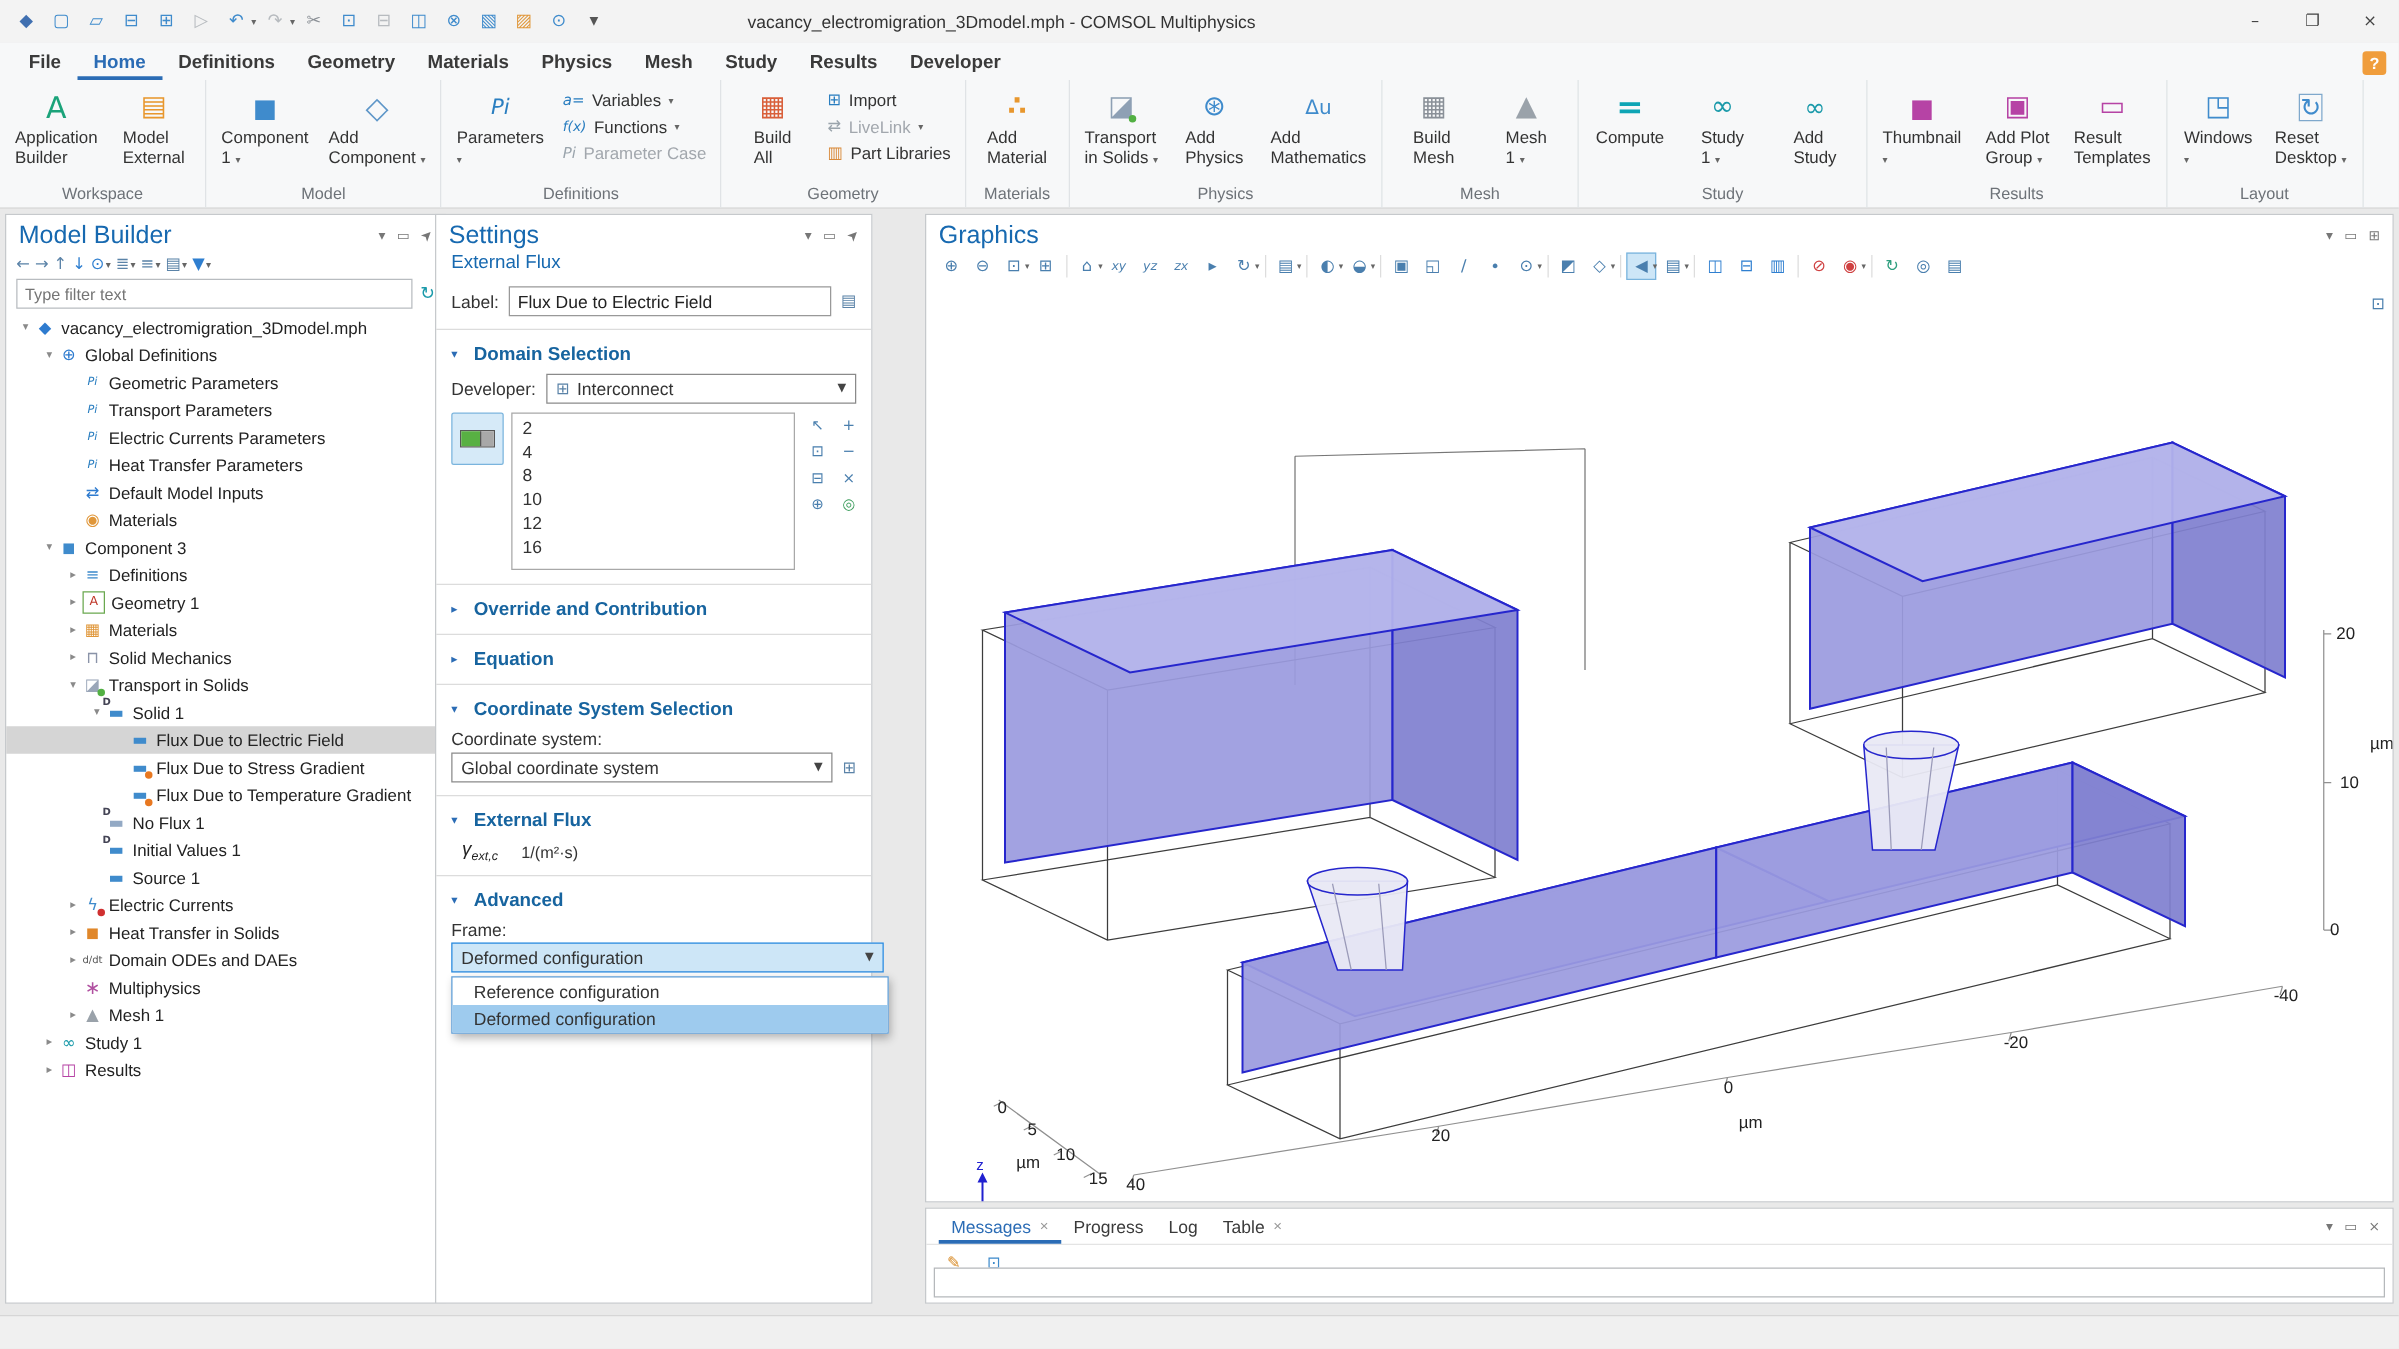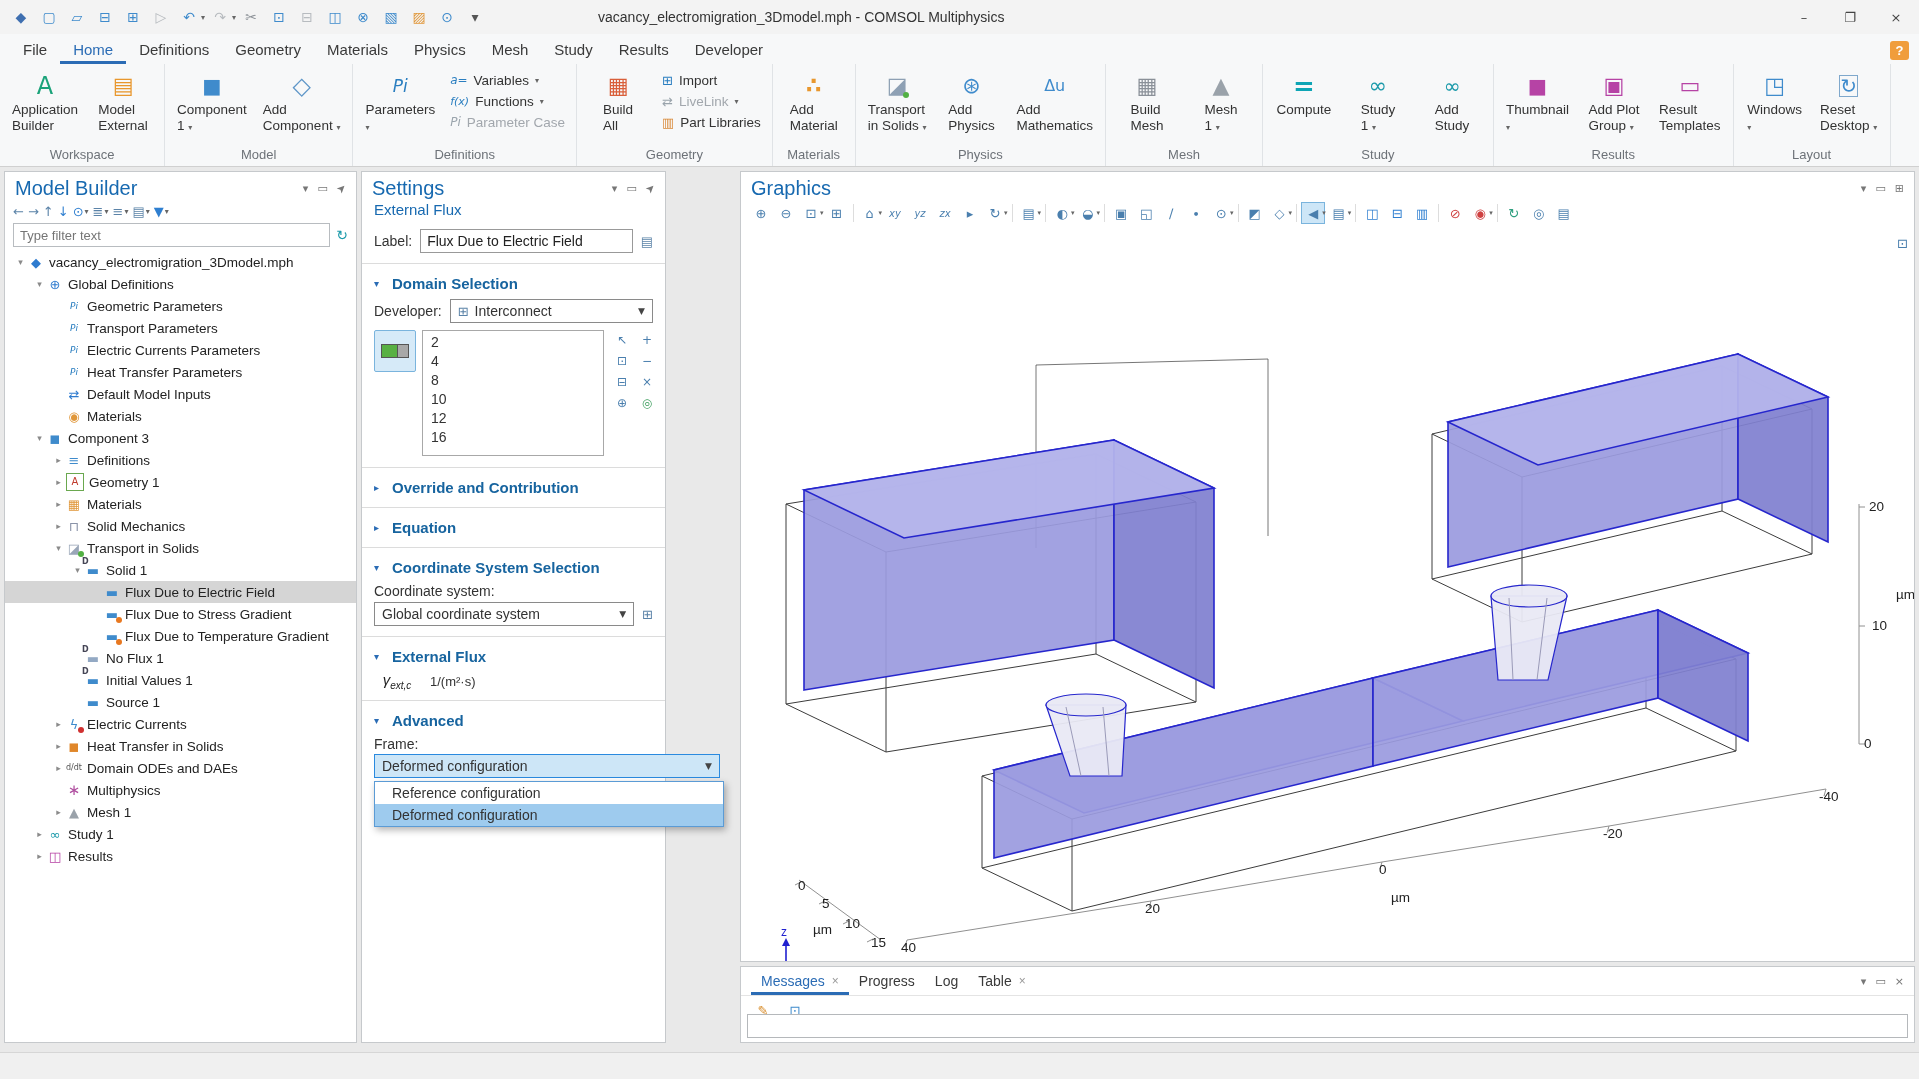--- a/index.html
+++ b/index.html
@@ -40,21 +40,21 @@
   .rlarge .bigico{height:32px;display:flex;align-items:center;justify-content:center;}
   .rlarge .rtext{font-size:13.5px;line-height:15.5px;text-align:left;color:#333;}
   .rstack{display:flex;flex-direction:column;justify-content:flex-start;gap:3px;padding:5px 6px 0;}
   .rsrow{display:flex;align-items:center;gap:6px;font-size:13.5px;height:18px;color:#333;}
   .rsrow.dis,.rlarge.dis .rtext{color:#a2a7ad;}
   .rdd{font-size:8px;color:#666;}
   
   #main{position:absolute;left:0;top:167px;width:1919px;height:885px;background:#e9e9e9;}
   .panel{position:absolute;background:#fff;border:1px solid #c6c9cc;box-sizing:border-box;}
   #mb-panel{left:4px;top:4px;width:353px;height:872px;}
-  #settings-panel{left:361px;top:4px;width:305px;height:872px;}
+  #settings-panel{left:348px;top:4px;width:350px;height:872px;}
   #graphics-panel{left:740px;top:4px;width:1175px;height:791px;}
   #messages-panel{left:740px;top:799px;width:1175px;height:77px;}
   .phead{display:flex;align-items:center;padding:5px 10px 1px;}
   .ptitle{color:#1769b0;font-size:20px;}
   .phicons{margin-left:auto;display:flex;gap:9px;color:#777;font-size:11px;align-items:center;
     font-family:"DejaVu Sans",sans-serif;}
   .rot45{display:inline-block;transform:rotate(-45deg);}
   
   #mb-toolbar{display:flex;align-items:center;gap:4px;padding:3px 8px 4px;}
   .mbico{font-size:13px;color:#5b83a8;font-family:"DejaVu Sans",sans-serif;}
@@ -167,21 +167,21 @@
     </div>
   <div id="win-title">vacancy_electromigration_3Dmodel.mph - COMSOL Multiphysics</div>
   <div id="win-controls">
     <div class="wbtn">–</div>
     <div class="wbtn">❐</div>
     <div class="wbtn">×</div>
   </div>
 </div>
 
 <div id="menubar">
-  <div id="menu-tabs" style="display:flex;align-items:flex-end;">
+  <div id="menu-tabs" style="display:flex;align-items:flex-end;font-weight:bold;">
       <div class="mtab">File</div>
       <div class="mtab active">Home</div>
       <div class="mtab">Definitions</div>
       <div class="mtab">Geometry</div>
       <div class="mtab">Materials</div>
       <div class="mtab">Physics</div>
       <div class="mtab">Mesh</div>
       <div class="mtab">Study</div>
       <div class="mtab">Results</div>
       <div class="mtab">Developer</div>

